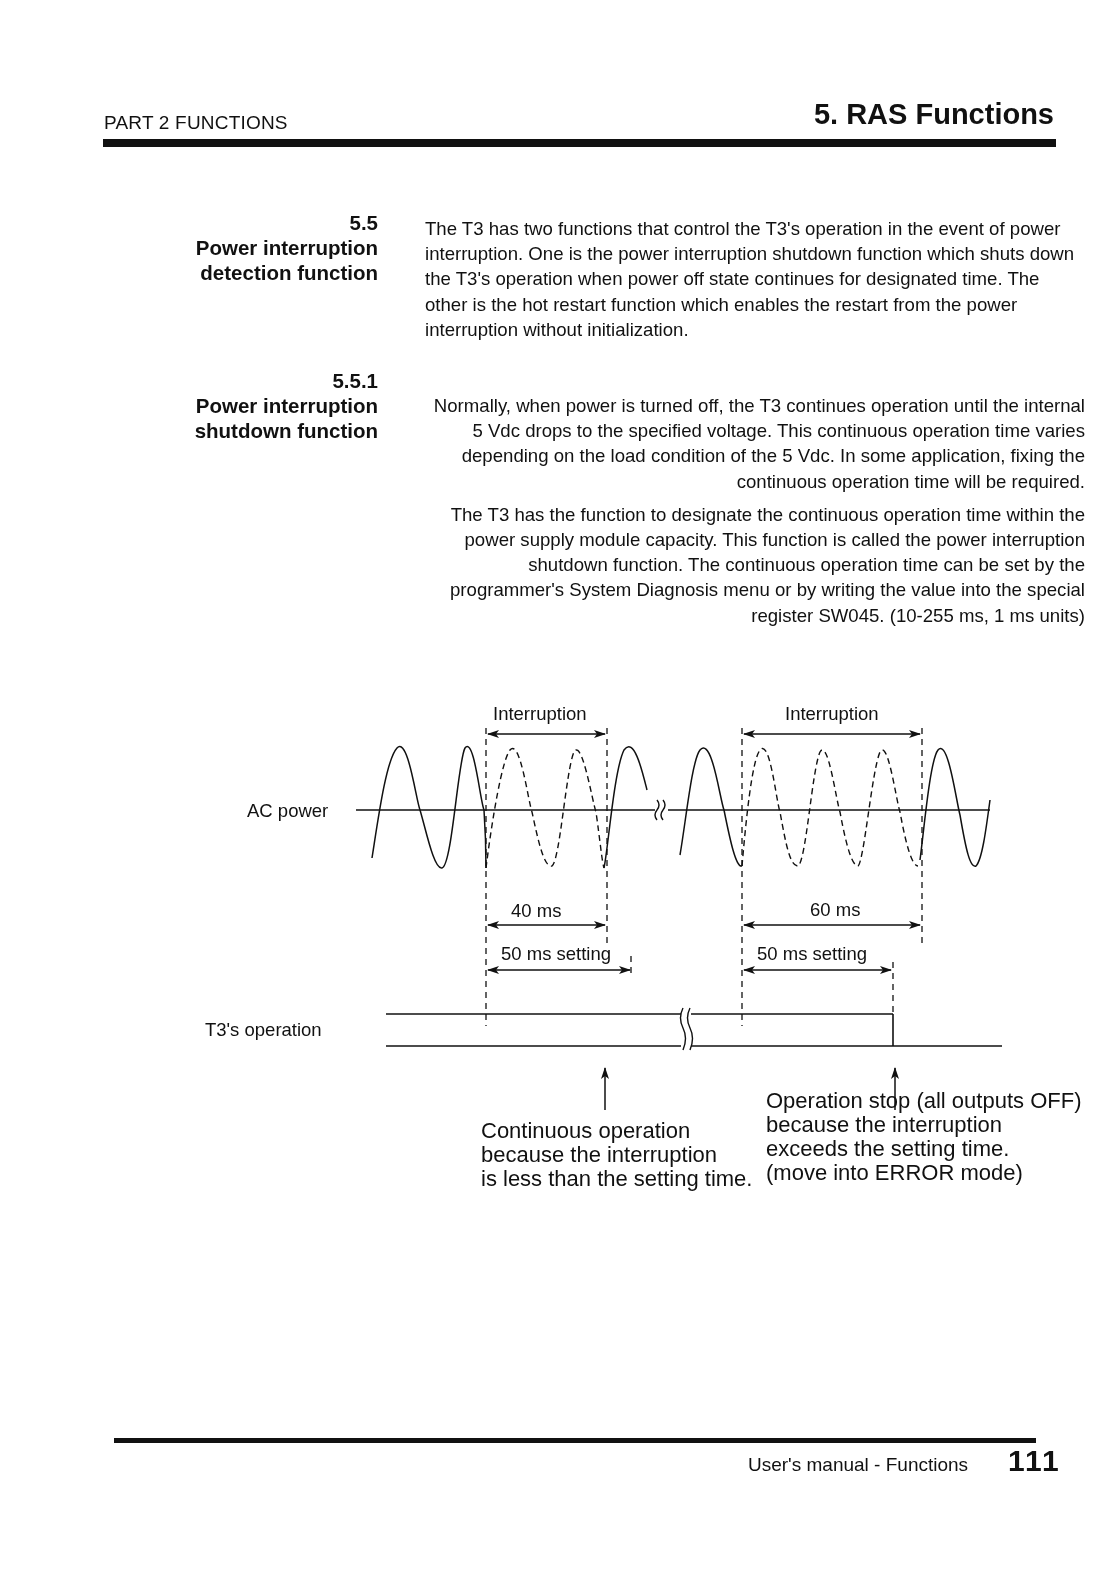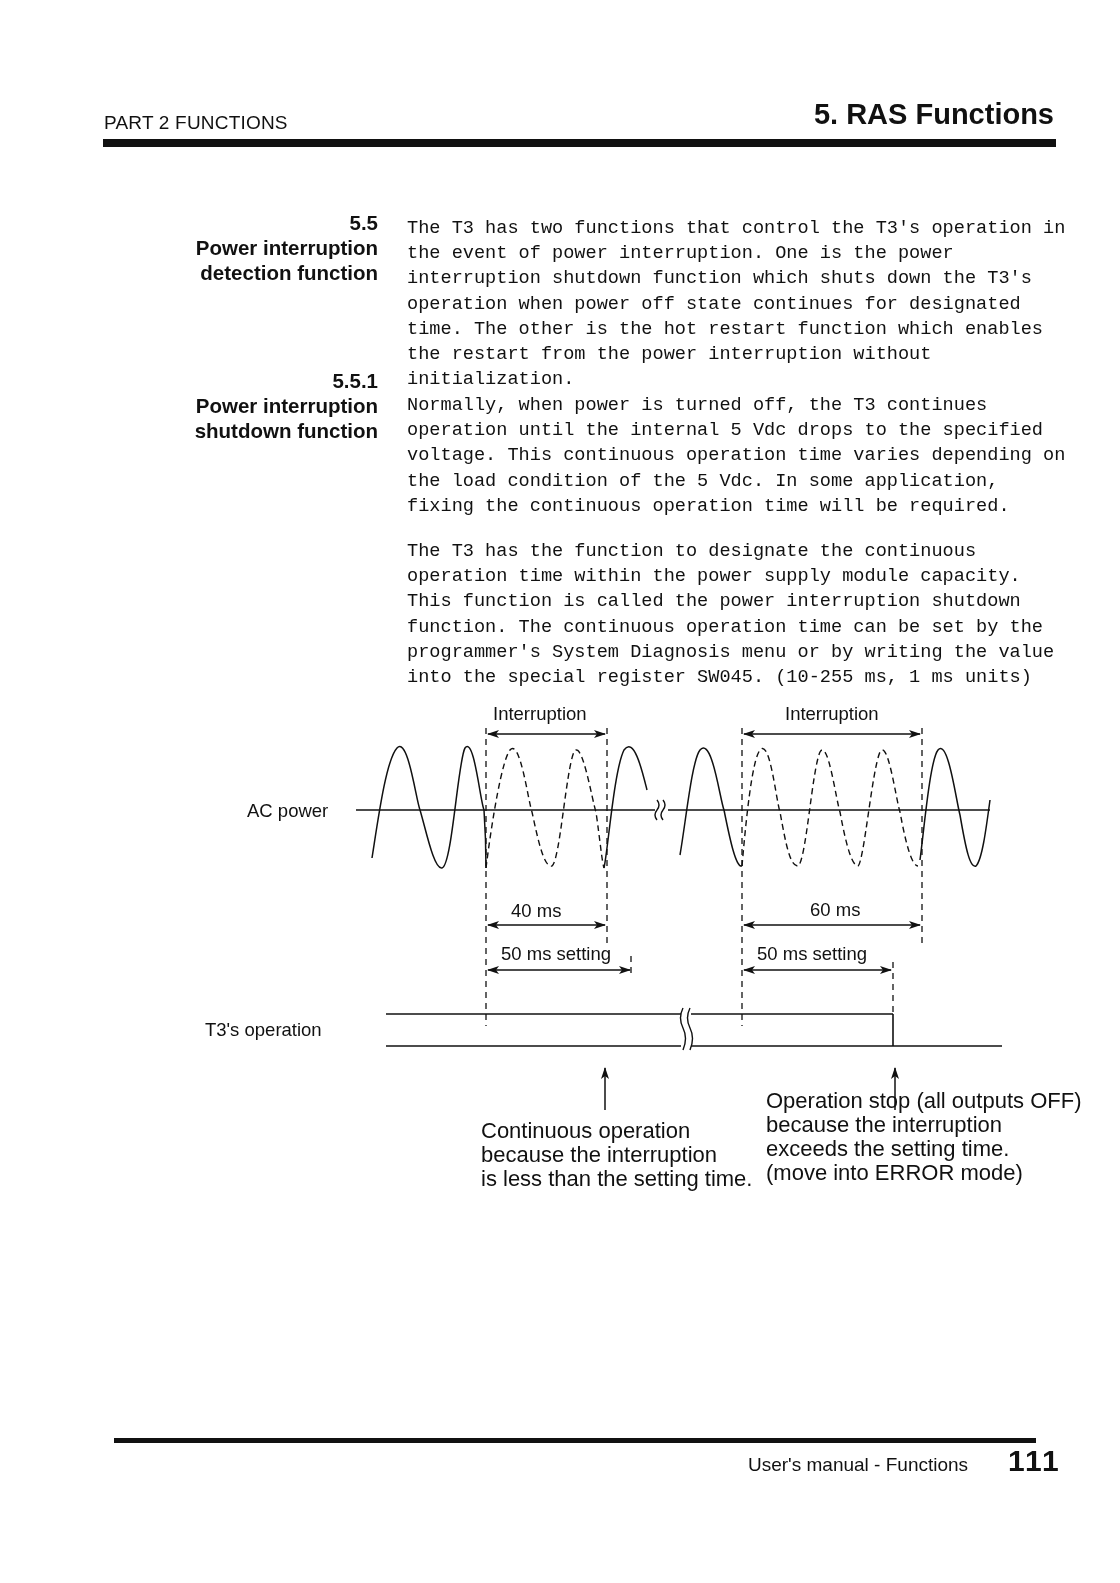--- a/index.html
+++ b/index.html
@@ -3,21 +3,21 @@
 <meta charset="utf-8">
 <style>
   html, body { margin: 0; padding: 0; background: #ffffff; }
   body { width: 1120px; height: 1583px; position: relative; overflow: hidden;
          font-family: "Liberation Sans", sans-serif; color: #111; }
   .abs { position: absolute; }
   .hdr-left { left: 104px; top: 112px; font-size: 19px; letter-spacing: 0.2px; }
   .hdr-right { right: 66px; top: 98px; font-size: 29px; font-weight: bold; }
   .rule-top { left: 103px; top: 139px; width: 953px; height: 8px; background: #111; }
   .side { position: absolute; left: 120px; width: 258px; text-align: right; font-weight: bold; font-size: 20.5px; line-height: 25px; }
-  .body { position: absolute; left: 407px; width: 660px; font-size: 18.6px; line-height: 25.2px; font-family: Liberation Mono, monospace; }
+  .body { position: absolute; left: 425px; width: 660px; font-size: 18.6px; line-height: 25.2px; }
   .body p { margin: 0; }
   .lbl { position: absolute; font-size: 18.5px; white-space: nowrap; }
   .note { position: absolute; font-size: 22px; line-height: 24px; white-space: pre-line; }
   .rule-bot { left: 114px; top: 1438px; width: 922px; height: 5px; background: #111; }
   .footer-text { left: 748px; top: 1454px; font-size: 19px; }
   .page-num { left: 1008px; top: 1444px; font-size: 30px; font-weight: bold; letter-spacing: 2px; }
   svg { position: absolute; left: 0; top: 0; }
 </style>
 </head>
 <body>
@@ -33,23 +33,23 @@
 </div>
 <div class="body" style="top:216px;">
   <p>The T3 has two functions that control the T3's operation in the event of power interruption.  One is the power interruption shutdown function which shuts down the T3's operation when power off state continues for designated time.  The other is the hot restart function which enables the restart from the power interruption without initialization.</p>
 </div>
 
 <div class="side" style="top:368px;">
   <div>5.5.1</div>
   <div>Power interruption</div>
   <div>shutdown function</div>
 </div>
-<div class="body" style="top:393px;">
+<div class="body" style="top:393px;text-align:right;">
   <p>Normally, when power is turned off, the T3 continues operation until the internal 5 Vdc drops to the specified voltage.  This continuous operation time varies depending on the load condition of the 5 Vdc.  In some application, fixing the continuous operation time will be required.</p>
-  <p style="margin-top:20px;">The T3 has the function to designate the continuous operation time within the power supply module capacity.  This function is called the power interruption shutdown function.  The continuous operation time can be set by the programmer's System Diagnosis menu or by writing the value into the special register SW045.  (10-255 ms, 1 ms units)</p>
+  <p style="margin-top:8px;">The T3 has the function to designate the continuous operation time within the power supply module capacity.  This function is called the power interruption shutdown function.  The continuous operation time can be set by the programmer's System Diagnosis menu or by writing the value into the special register SW045.  (10-255 ms, 1 ms units)</p>
 </div>
 
 <svg width="1120" height="1583" viewBox="0 0 1120 1583">
   <defs>
     <marker id="ah" markerWidth="12" markerHeight="8" refX="11" refY="4" orient="auto-start-reverse" markerUnits="userSpaceOnUse">
       <path d="M0,0 L12,4 L0,8 L3,4 Z" fill="#111"></path>
     </marker>
   </defs>
 
   <g stroke="#111" stroke-width="1.6" fill="none">

